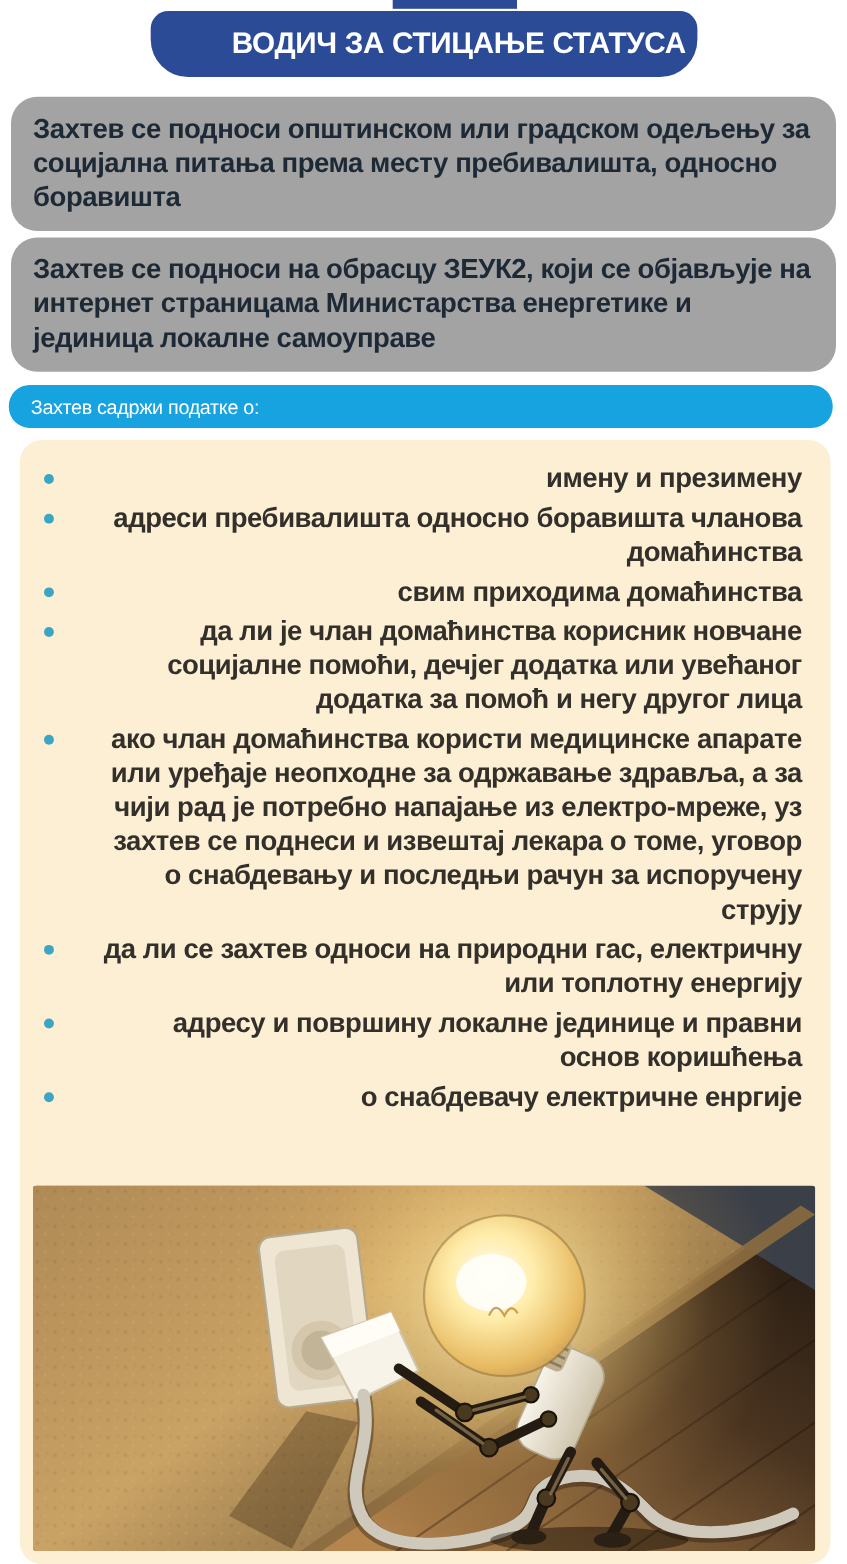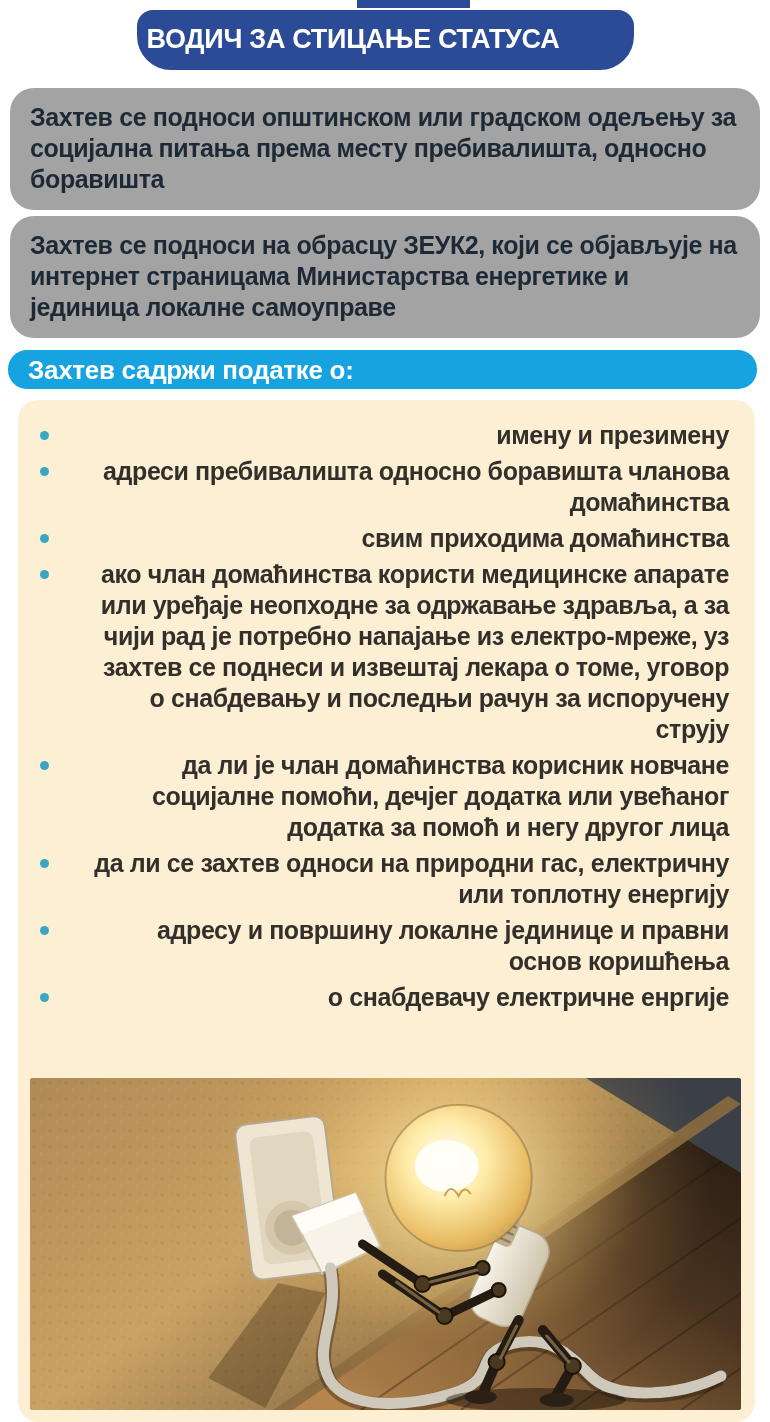--- a/index.html
+++ b/index.html
@@ -16,21 +16,21 @@
     position:absolute; top:0; left:357px; width:113px; height:8px;
     background:#2b4b97;
   }
 
   
   .header-box {
     width:497px; margin:10px auto 0;
     background:#2b4b97;
     border-radius:16px 16px 34px 34px;
     padding:12px 10px 14px;
-    text-align:left;
+    text-align:right;
     color:#ffffff;
     font-weight:bold;
     font-size:27px; line-height:34px;
     letter-spacing:-0.3px;
   }
 
   
   .info-box {
     margin:18px 10px 0;
     background:#a3a3a3;
@@ -45,22 +45,22 @@
 
   
   .section-banner {
     margin:12px 13px 0 8px;
     height:39px;
     background:#17a2e0;
     border-radius:19px;
     display:flex; align-items:center;
     padding:4px 20px 2px;
     color:#ffffff;
-    font-weight:bold;
-    font-size:26px;
+    font-weight:normal;
+    font-size:18px;
     letter-spacing:-0.3px;
   }
 
   
   .cream-panel {
     flex:1; min-height:0;
     margin:11px 15px 0 18px;
     background:#fcefd4;
     border-radius:20px;
     display:flex; flex-direction:column;
@@ -115,22 +115,22 @@
 
 <div class="section-banner">
   <span>Захтев садржи податке о:</span>
 </div>
 
 <div class="cream-panel">
   <ul class="req-list">
     <li><span class="dot"></span><span>имену и презимену</span></li>
     <li><span class="dot"></span><span>адреси пребивалишта односно боравишта чланова домаћинства</span></li>
     <li><span class="dot"></span><span>свим приходима домаћинства</span></li>
+    <li><span class="dot"></span><span>да ли је члан домаћинства корисник новчане социјалне помоћи, дечјег додатка или увећаног додатка за помоћ и негу другог лица</span></li>
     <li><span class="dot"></span><span>ако члан домаћинства користи медицинске апарате или уређаје неопходне за одржавање здравља, а за чији рад је потребно напајање из електро-мреже, уз захтев се поднеси и извештај лекара о томе, уговор о снабдевању и последњи рачун за испоручену струју</span></li>
-    <li><span class="dot"></span><span>да ли је члан домаћинства корисник новчане социјалне помоћи, дечјег додатка или увећаног додатка за помоћ и негу другог лица</span></li>
     <li><span class="dot"></span><span>да ли се захтев односи на природни гас, електричну или топлотну енергију</span></li>
     <li><span class="dot"></span><span>адресу и површину локалне јединице и правни основ коришћења</span></li>
     <li><span class="dot"></span><span>о снабдевачу електричне енргије</span></li>
 
   </ul>
 
   <div class="photo-frame">
     <svg viewBox="0 0 710 332" preserveAspectRatio="none" role="img" aria-label="Фигура од сијалице укључује кабл у зидну утичницу">
       <defs>
         <linearGradient id="wallGrad" x1="0" y1="0" x2="1" y2="0.6">

